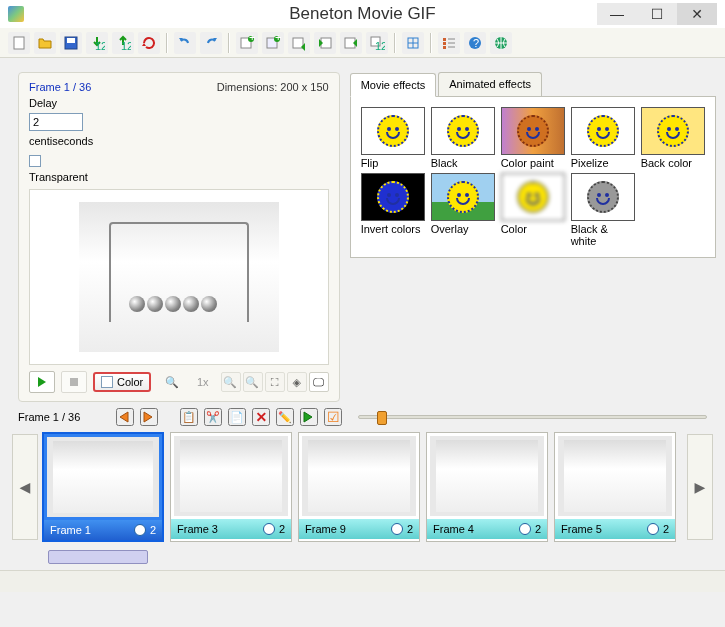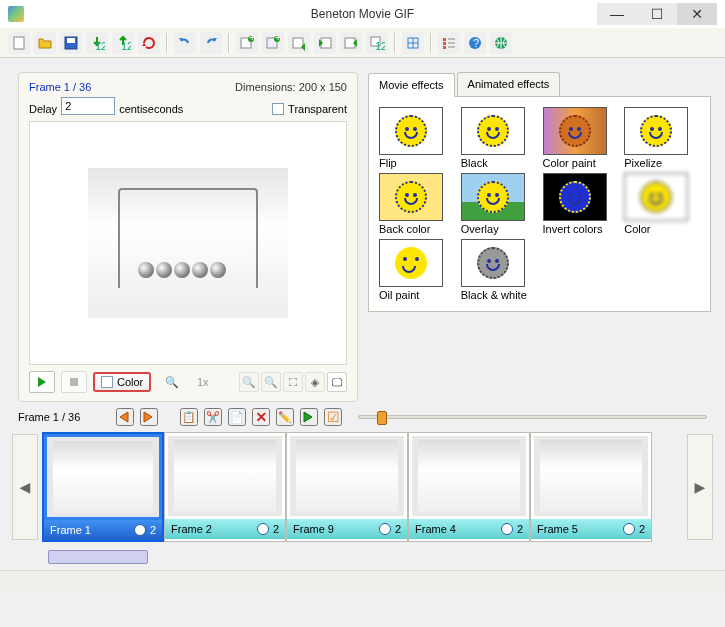--- a/index.html
+++ b/index.html
@@ -1,72 +1,72 @@
 <!DOCTYPE html>
 <html><head>
 <meta charset="utf-8">
 <style>
 * { box-sizing: border-box; margin: 0; padding: 0; font-family: "Segoe UI", Tahoma, sans-serif; font-size: 11px; }
 body { width: 725px; height: 627px; background: #f0f0f0; position: relative; }
 
 .titlebar { height: 28px; background: #fff; display: flex; align-items: center; padding: 0 8px; position: relative; }
 .titlebar .app-icon { width: 16px; height: 16px; background: linear-gradient(135deg,#4a90d9,#7fc97f,#f6c23e); border-radius: 2px; }
-.titlebar .title { position: absolute; left: 0; right: 0; text-align: center; color: #333; font-size: 12px; }
+.titlebar .title { position: absolute; left: 0; right: 0; text-align: center; color: #333; font-size: 17px; }
 .titlebar .win-controls { margin-left: auto; display: flex; gap: 0; z-index: 1; }
 .titlebar .win-btn { width: 40px; height: 22px; display: flex; align-items: center; justify-content: center; color: #333; background: #eaeaea; border: none; font-size: 14px; font-family: Arial; }
 .titlebar .win-btn.close { background: #d9d9d9; }
 
 .toolbar { height: 30px; background: #f6f6f0; border-bottom: 1px solid #d7d7cd; display: flex; align-items: center; padding: 0 8px; gap: 4px; }
 .tb-btn { width: 22px; height: 22px; display: flex; align-items: center; justify-content: center; border: 1px solid transparent; border-radius: 2px; }
 .sep { width: 2px; height: 20px; border-left: 1px solid #c8c8be; border-right: 1px solid #fff; margin: 0 2px; }
 
 svg { display: block; }
 
 .content { display: flex; padding: 14px 14px 6px 18px; gap: 10px; }
 
 .preview-panel { width: 340px; height: 330px; background: #f8f7f2; border: 1px solid #d7d7cd; border-radius: 4px; padding: 8px 10px; display: flex; flex-direction: column; }
 .preview-header { display: flex; justify-content: space-between; color: #333; }
 .frame-info { color: #1030c0; }
-.delay-row { display: flex; align-items: flex-end; gap: 4px; margin-top: 4px; }
+.delay-row { display: flex; align-items: flex-start; gap: 4px; margin-top: 4px; flex-direction: column; }
 .delay-row input { width: 54px; height: 18px; border: 1px solid #7f9db9; padding: 0 3px; }
 .delay-row .spacer { flex: 1; }
 .chk { width: 12px; height: 12px; border: 1px solid #7f9db9; background: #fff; display: inline-block; }
 .preview-img { flex: 1; margin: 6px 0; background: #fff; border: 1px solid #d7d7cd; display: flex; align-items: center; justify-content: center; }
 .pendulum { width: 200px; height: 150px; background: linear-gradient(180deg,#e6e6e6,#fff 40%,#ededed); position: relative; }
 .pendulum::before { content:""; position:absolute; left:30px; right:30px; top:20px; bottom:30px; border:2px solid #888; border-bottom:none; border-radius: 4px 4px 0 0; }
 .balls { position:absolute; bottom:40px; left:50px; display:flex; gap:2px; }
 .ball { width:16px; height:16px; border-radius:50%; background: radial-gradient(circle at 35% 35%, #fff, #888 60%, #555); }
 .preview-controls { display: flex; align-items: center; gap: 6px; }
 .ctrl-btn { width: 26px; height: 22px; border: 1px solid #bfbfb5; background: #fff; border-radius: 2px; display:flex; align-items:center; justify-content:center; }
 .loop-box { border: 2px solid #d94545; border-radius: 3px; padding: 2px 6px; display: flex; align-items: center; gap: 4px; background: linear-gradient(#fff,#eee); }
 .zoom-group { margin-left: auto; display: flex; gap: 2px; }
 .zoom-btn { width: 20px; height: 20px; border: 1px solid #d0d0c6; background: #f5f5ef; border-radius: 2px; display:flex; align-items:center; justify-content:center; opacity:0.6; }
 .zoom-lbl { color:#999; margin: 0 6px; }
 
 .effects-panel { flex: 1; }
 .tabs { display: flex; border-bottom: 1px solid #c0c0b6; }
 .tab { padding: 5px 10px; border: 1px solid #c0c0b6; border-bottom: none; background: #f4f4ee; margin-right: 2px; border-radius: 3px 3px 0 0; position: relative; }
 .tab.active { background: #fff; border-bottom: 1px solid #fff; top: 1px; }
-.effects-grid { background: #fff; border: 1px solid #c0c0b6; border-top: none; padding: 10px; display: grid; grid-template-columns: repeat(4, 1fr); gap: 4px 6px; }
+.effects-grid { background: #fff; border: 1px solid #c0c0b6; border-top: none; padding: 10px; display: grid; grid-template-columns: repeat(5, 1fr); gap: 4px 6px; }
 .effect { display: flex; flex-direction: column; gap: 2px; }
 .effect-thumb { width: 64px; height: 48px; border: 1px solid #555; background: #fff; display: flex; align-items: center; justify-content: center; }
 .face { width: 32px; height: 32px; border-radius: 50%; background: #ffe600; border: 2px dotted #2030a0; position: relative; }
 .face::before, .face::after { content:""; position:absolute; width:4px; height:4px; background:#2030a0; border-radius:50%; top:10px; }
 .face::before { left:8px; } .face::after { right:8px; }
 .face .mouth { position:absolute; width:14px; height:7px; border:2px solid #2030a0; border-top:none; border-radius:0 0 12px 12px; bottom:6px; left:7px; }
 
 .frame-bar { display: flex; align-items: center; padding: 0 18px; gap: 6px; }
 .frame-bar-label { margin-right: 30px; }
 .fb-btn { width:18px; height:18px; display:flex; align-items:center; justify-content:center; }
 .slider { flex:1; height: 4px; background: #e0e0d6; border: 1px solid #c0c0b6; border-radius: 2px; margin-left: 10px; position: relative; }
 .slider-thumb { position:absolute; left: 18px; top:-5px; width:10px; height:14px; background: #f0a030; border:1px solid #a06010; border-radius:2px; }
 
 .frames-strip { display: flex; align-items: center; padding: 6px 12px; gap: 4px; }
 .nav-arrow { width: 26px; height: 106px; background: #f5f5ef; border: 1px solid #d0d0c6; display:flex; align-items:center; justify-content:center; font-size:14px; color:#666; }
-.frames { flex:1; display:flex; }
+.frames { flex:1; display:flex; gap:6px; }
 .frame-card { width: 122px; border: 1px solid #bcbcb2; background: #fff; }
 .frame-card.selected { border: 2px solid #1060e0; background: #3080f0; }
 .frame-thumb { height: 80px; background: #e8e8e8; margin: 3px; display:flex; align-items:center; justify-content:center; position:relative; }
 .frame-thumb .mini-pend { width:90%; height:90%; background: linear-gradient(180deg,#ddd,#fff 40%,#eee); }
 .frame-footer { height: 20px; display:flex; align-items:center; padding:0 6px; gap:4px; font-size:10px; background: linear-gradient(#a0f0f0,#60d0d0); }
 .frame-card.selected .frame-footer { background: linear-gradient(#4090f0,#2060d0); color: #fff; }
 .frame-footer .clock { width:12px; height:12px; border-radius:50%; border:1px solid #2060a0; background:#fff; }
 
 .hscroll { margin: 2px 18px 6px 48px; width: 100px; height: 14px; background: #d0d0f0; border: 1px solid #9090c0; border-radius: 2px; }
 .status { height: 22px; border-top: 1px solid #d7d7cd; background: #f0f0ea; }
@@ -295,50 +295,42 @@
         </div>
         <div class="effect">
           <div class="effect-thumb" style="background:#ffe680">
             <div class="face">
               <div class="mouth"></div>
             </div>
           </div>
           <div>Back color</div>
         </div>
         <div class="effect">
+          <div class="effect-thumb" style="background:#000">
+            <div class="face" style="background:#2030d0;border-color:#ffe600">
+              <div class="mouth"></div>
+            </div>
+          </div>
+          <div>Invert colors</div>
+        </div>
+        <div class="effect">
           <div class="effect-thumb" style="background:linear-gradient(#a0d0f0 60%,#40a040 60%)">
             <div class="face">
               <div class="mouth"></div>
             </div>
           </div>
           <div>Overlay</div>
         </div>
         <div class="effect">
-          <div class="effect-thumb" style="background:#000">
-            <div class="face" style="background:#2030d0;border-color:#ffe600">
-              <div class="mouth"></div>
-            </div>
-          </div>
-          <div>Invert colors</div>
-        </div>
-        <div class="effect">
           <div class="effect-thumb" style="filter:blur(2px)">
             <div class="face" style="background:#ffe600">
               <div class="mouth"></div>
             </div>
           </div>
           <div>Color</div>
-        </div>
-        <div class="effect">
-          <div class="effect-thumb" style="">
-            <div class="face" style="background:#ffe600;border:none">
-              <div class="mouth"></div>
-            </div>
-          </div>
-          <div>Oil paint</div>
         </div>
         <div class="effect">
           <div class="effect-thumb" style="">
             <div class="face" style="background:#999;border-color:#444">
               <div class="mouth"></div>
             </div>
           </div>
           <div>Black &amp; white</div>
         </div>
       </div>
@@ -390,21 +382,21 @@
           <span style="flex:1"></span>
           <span class="clock"></span>
           <span>2</span>
         </div>
       </div>
       <div class="frame-card">
         <div class="frame-thumb">
           <div class="mini-pend"></div>
         </div>
   <div class="frame-footer">
-          <span>Frame 2</span>
+          <span>Frame 3</span>
           <span style="flex:1"></span>
           <span class="clock"></span>
           <span>2</span>
         </div>
       </div>
       <div class="frame-card">
         <div class="frame-thumb">
           <div class="mini-pend"></div>
         </div>
   <div class="frame-footer">

